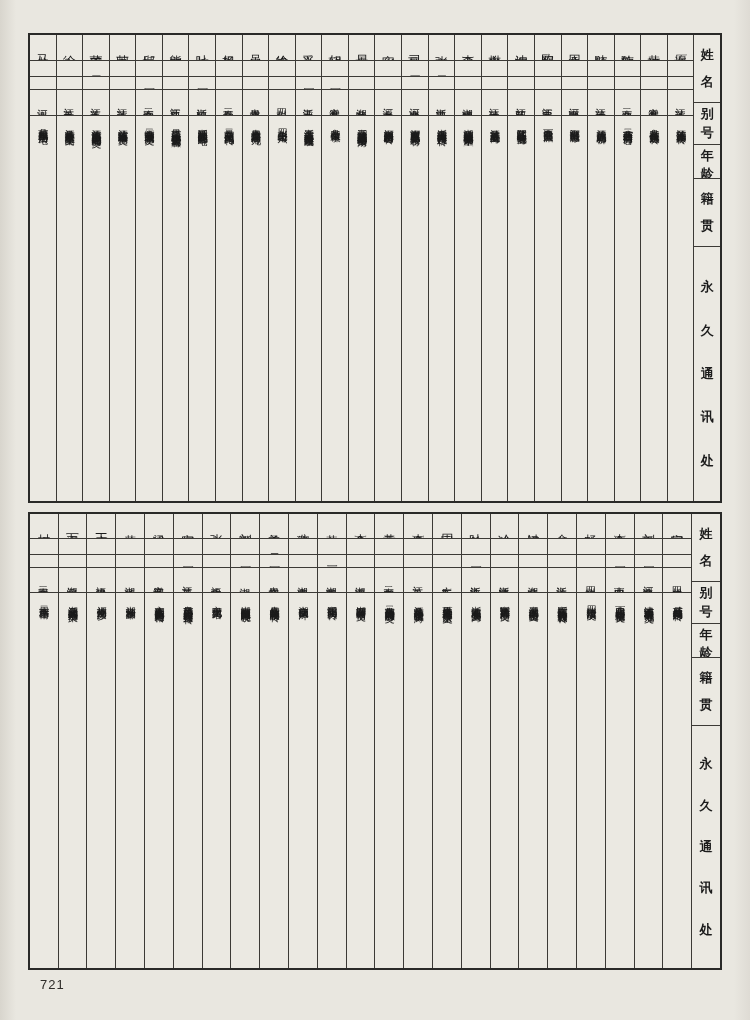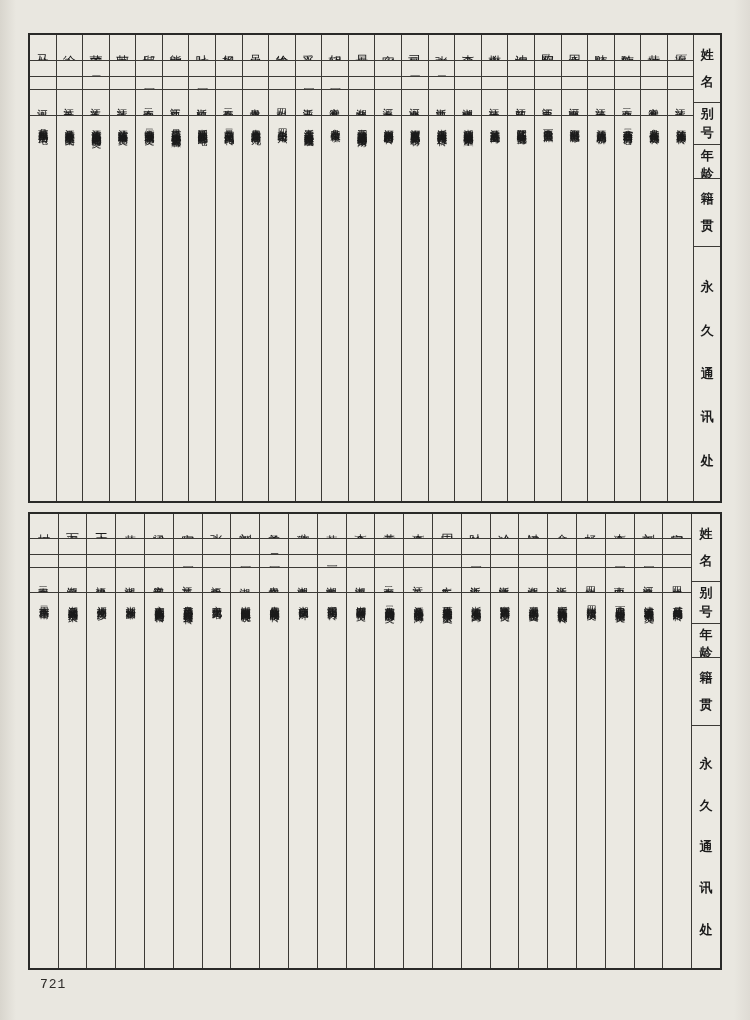--- a/index.html
+++ b/index.html
@@ -38,21 +38,21 @@
   .c-origin .vt { letter-spacing:1px; line-height:12px; }
   .c-addr .vt   { height:100%; letter-spacing:0.5px; line-height:12px; }
   
   .header-col .dcell { flex-direction:column; justify-content:space-evenly; align-items:center; padding:2px 0; }
   .header-col { font-weight:600; }
   .hchar { font-size:13px; display:block; }
   .c-addr.hcell { padding:6px 0; }
   .page-number {
     position:absolute; left:40px; top:977px;
     font-size:13px; color:#2e2c29; letter-spacing:1px;
-    font-family:Liberation Mono, monospace;
+    font-family:Liberation Sans, sans-serif;
   }
 </style>
 </head>
 <body>
 
 <div class="page">
   <div class="sheet">
     <div class="dtable" id="top-table">
         <div class="dcol header-col">
           <div class="dcell c-name hcell">

